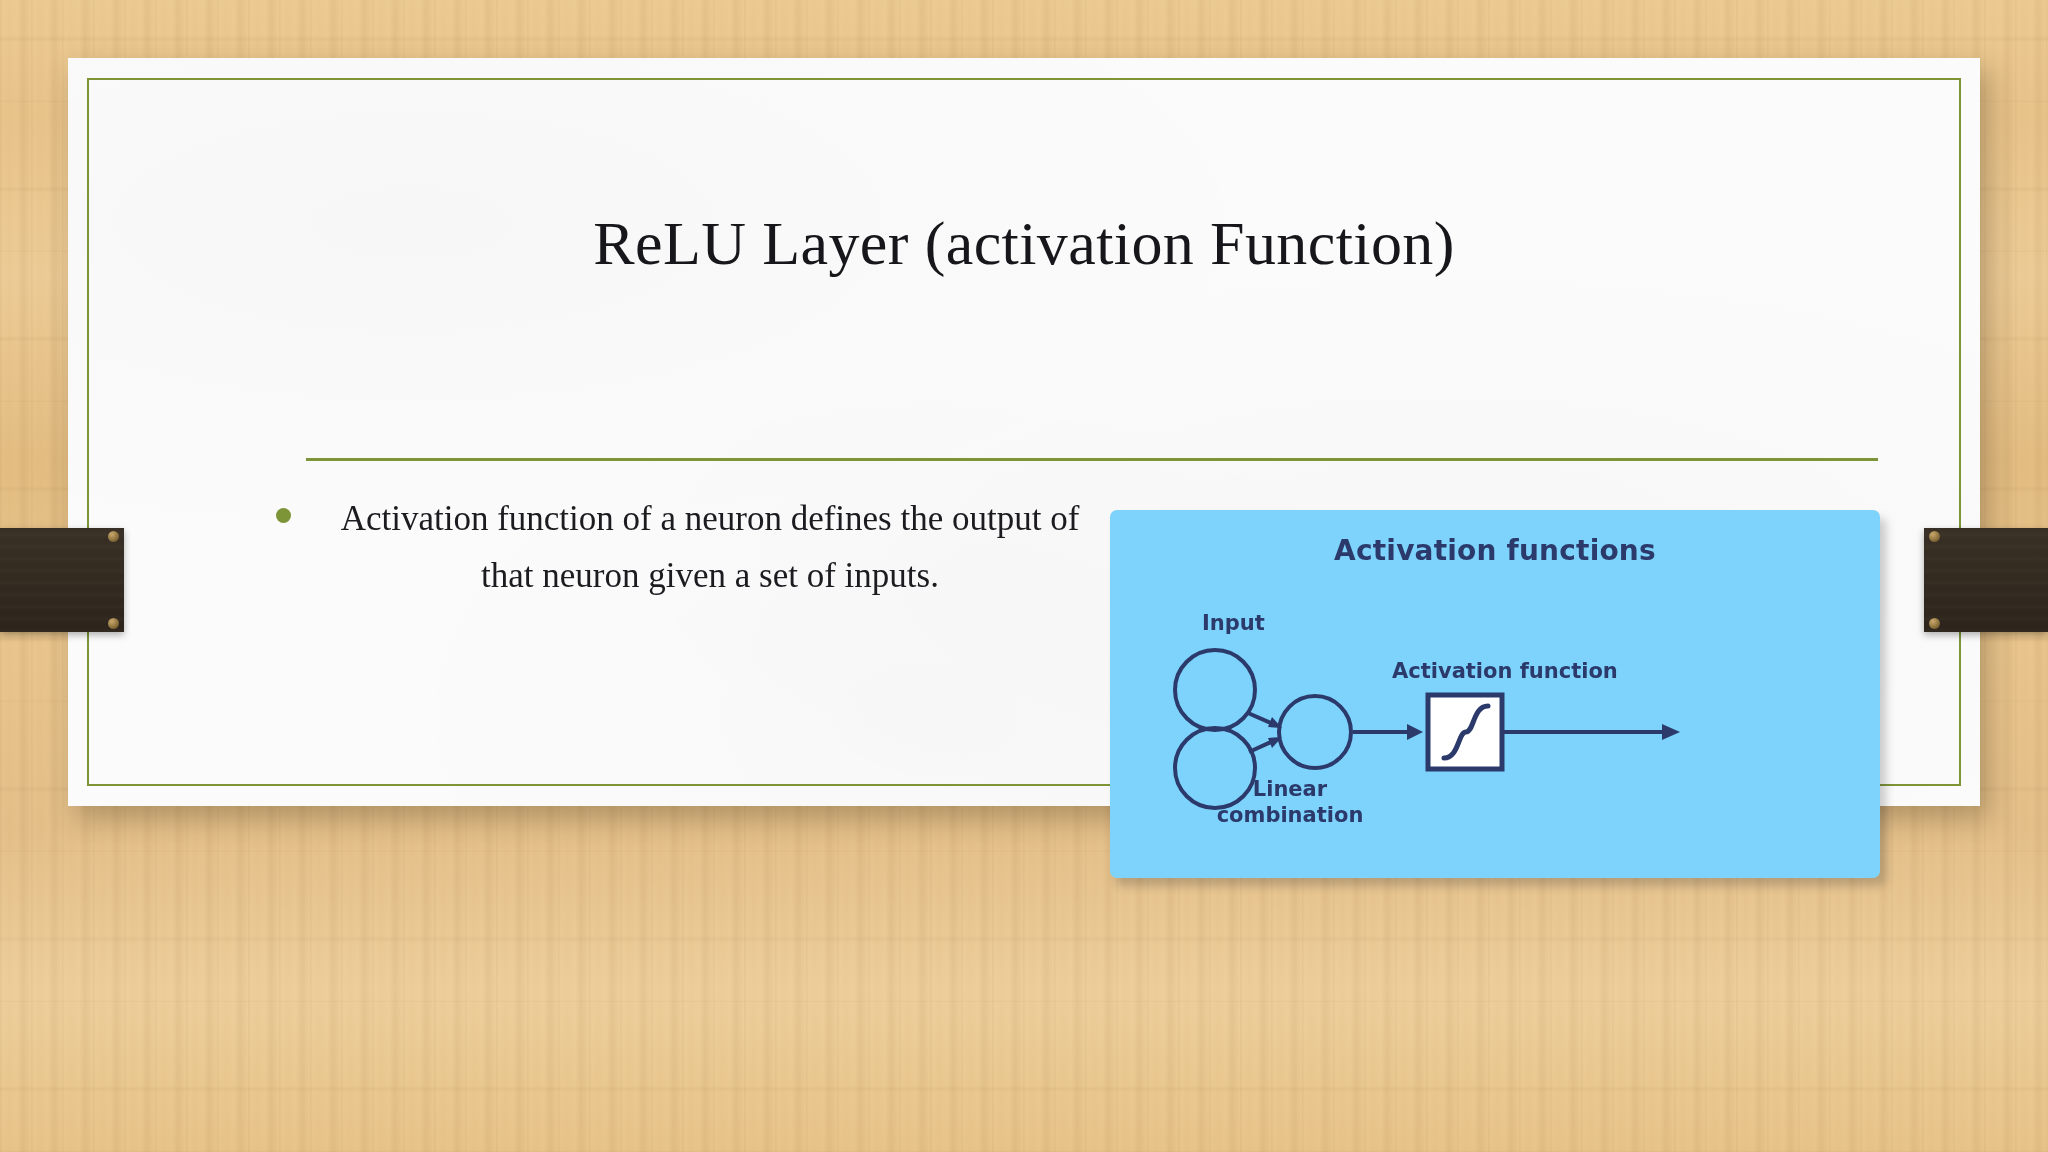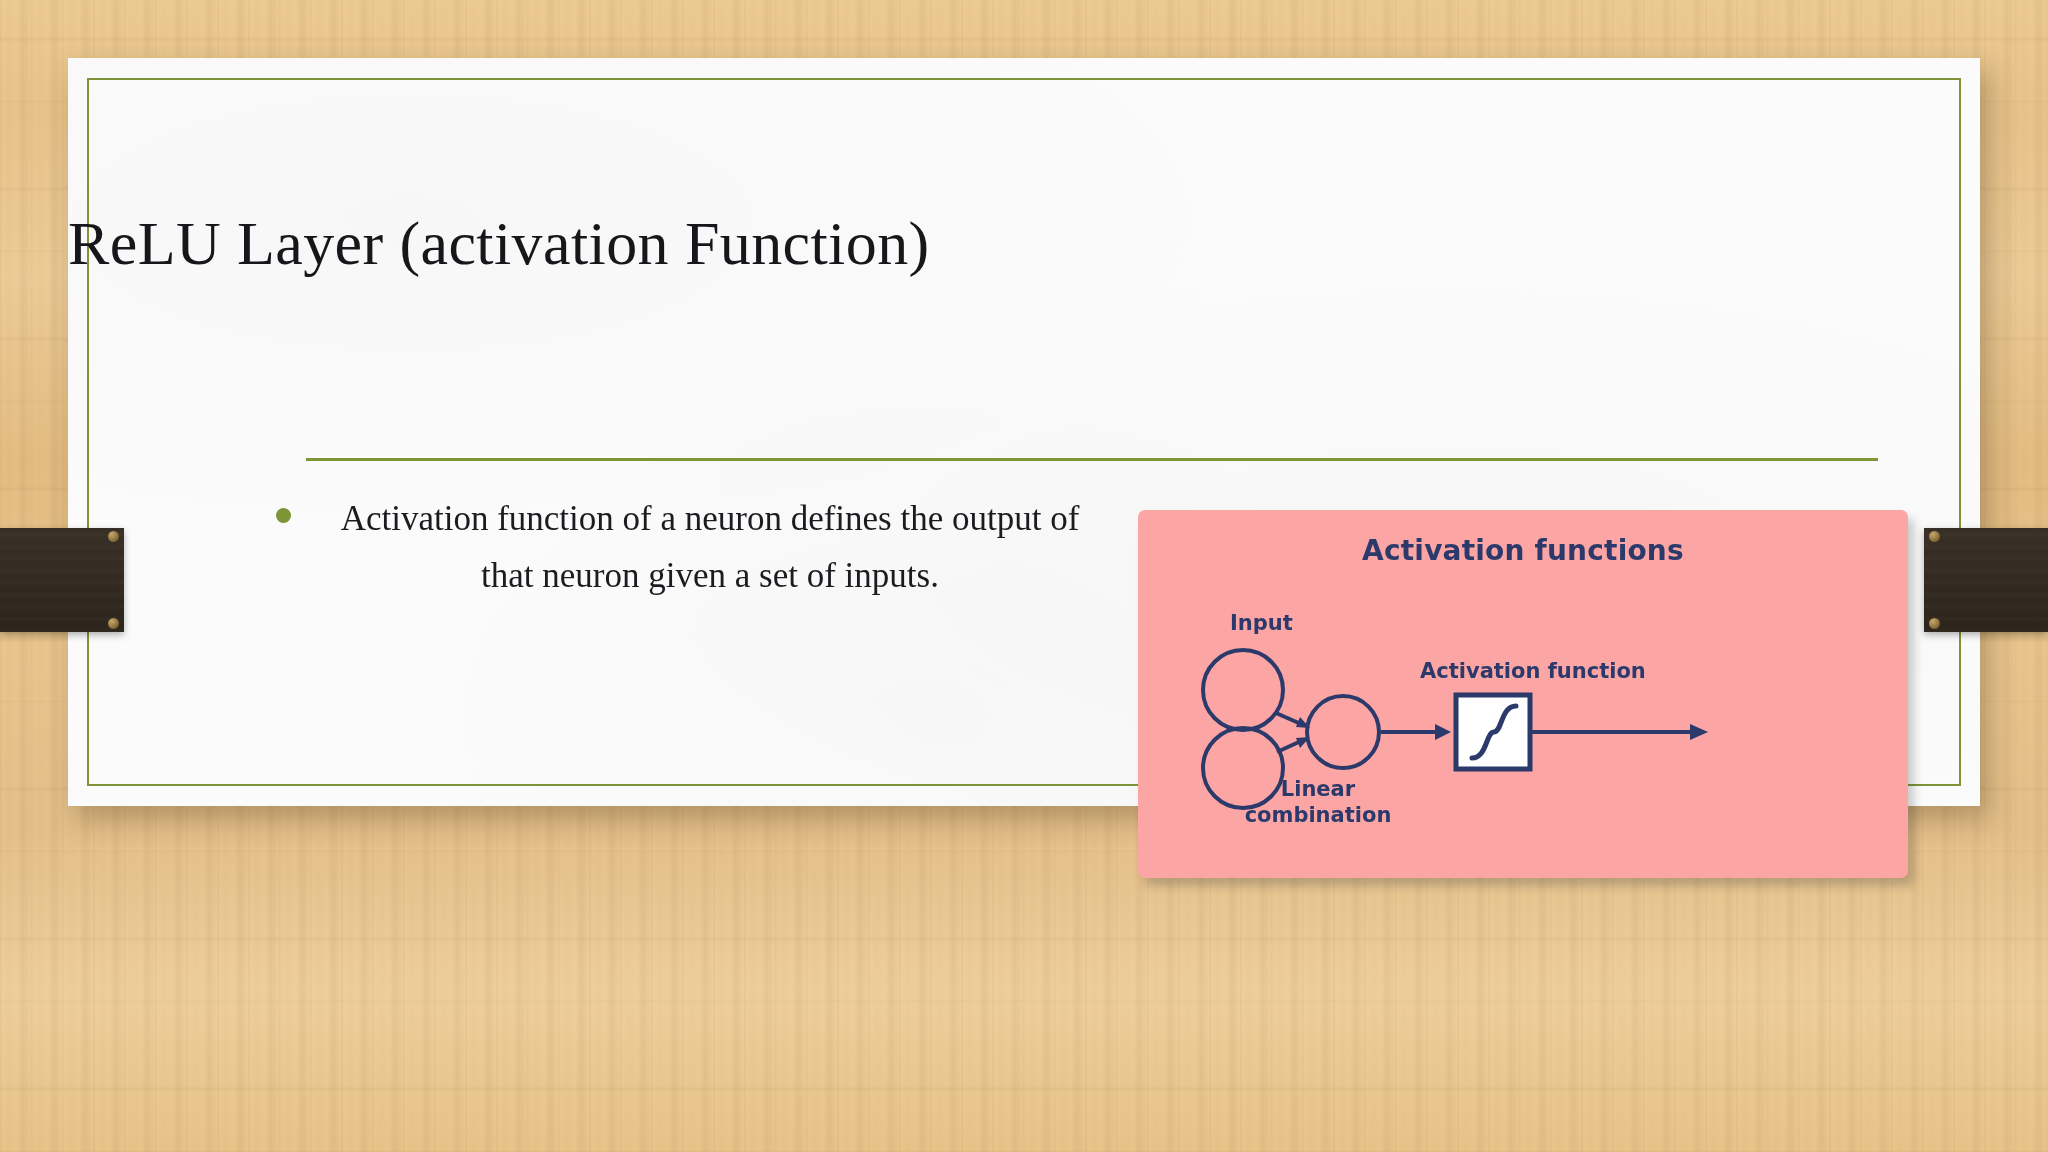--- a/index.html
+++ b/index.html
@@ -75,20 +75,21 @@
       radial-gradient(ellipse at 45% 88%, rgba(0,0,0,0.012) 0%, rgba(0,0,0,0) 40%);
     pointer-events: none;
   }
 
   
   #slide-title {
     position: absolute;
     left: 0;
     top: 150px;
     width: 100%;
+    text-align: center;
     font-family: "Liberation Serif", serif;
     font-size: 62px;
     font-weight: 400;
     color: #17171b;
     letter-spacing: 0.4px;
     white-space: nowrap;
   }
 
   
   #title-divider {
@@ -126,25 +127,25 @@
     flex: 1 1 auto;
     font-family: "Liberation Serif", serif;
     font-size: 35px;
     line-height: 57px;
     color: #1b1b20;
   }
 
   
   #figure-card {
     position: absolute;
-    left: 1070px;
+    left: 1042px;
     top: 452px;
     width: 770px;
     height: 368px;
-    background: #fca5a5;
+    background: #7dd3fc;
     border-radius: 7px;
     box-shadow: 6px 8px 10px rgba(30,30,40,0.22);
     overflow: hidden;
   }
   #figure-card-heading {
     position: absolute;
     left: 0;
     top: 24px;
     width: 100%;
     text-align: center;

